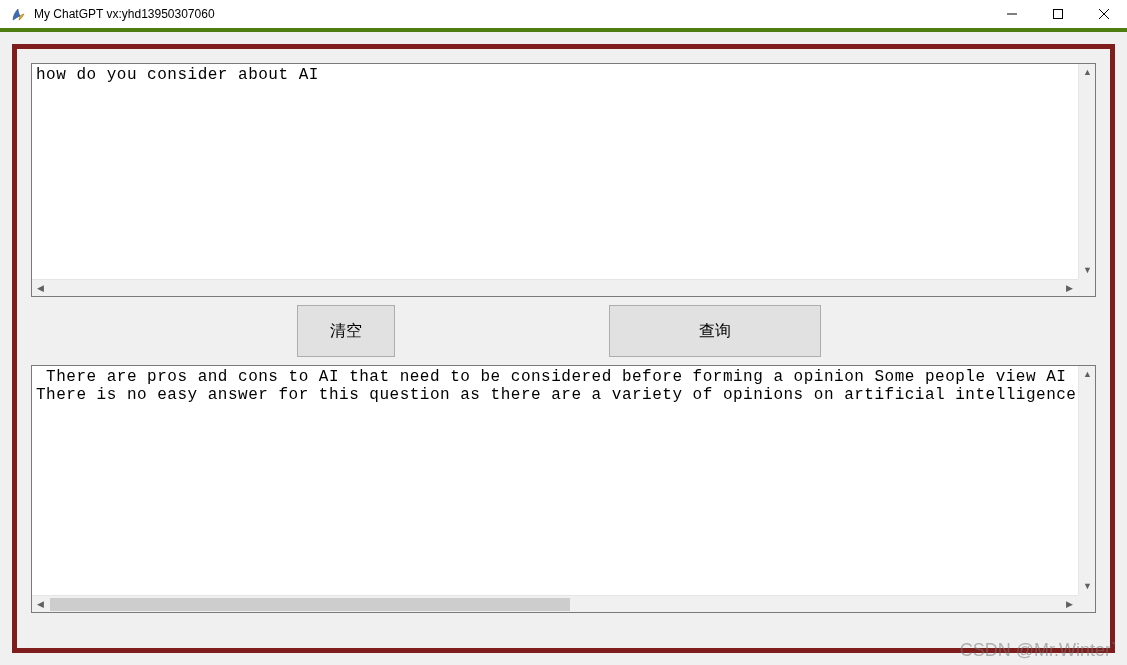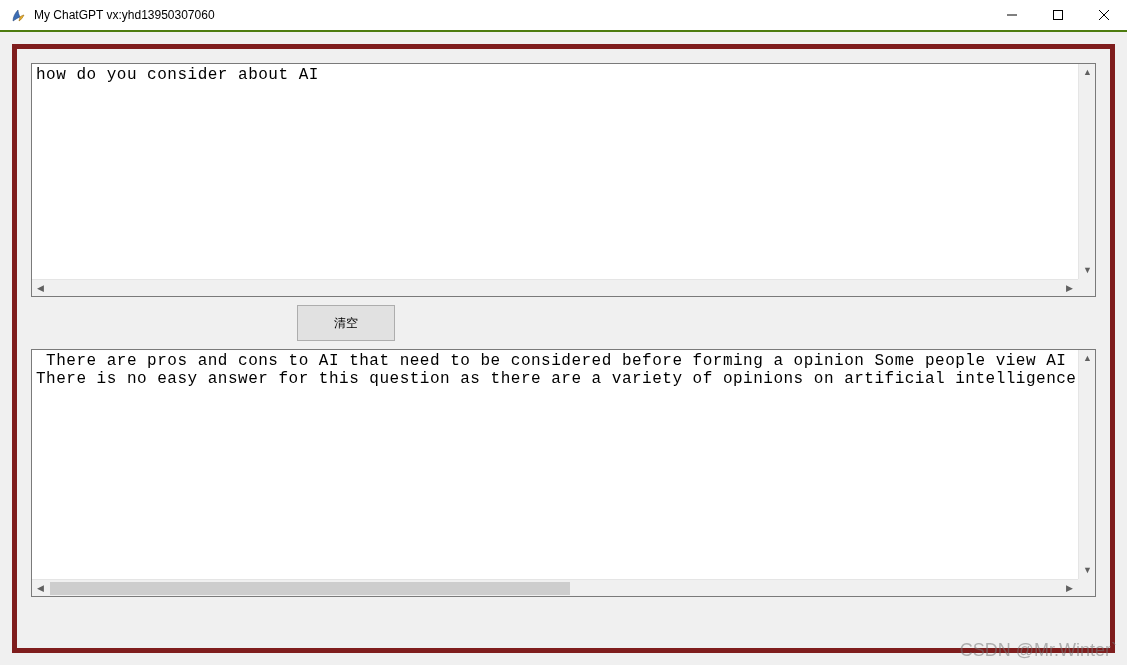--- a/index.html
+++ b/index.html
@@ -9,21 +9,21 @@
     background: #ffffff;
     width: 1127px;
     height: 665px;
     overflow: hidden;
   }
   .titlebar {
     height: 32px;
     background: #ffffff;
     display: flex;
     align-items: center;
-    border-bottom: 2px solid #4d7c0f;
+    border-bottom: 4px solid #4d7c0f;
   }
   .title-icon {
     width: 16px;
     height: 16px;
     margin-left: 10px;
     margin-right: 8px;
   }
   .title-text {
     font-size: 12px;
     color: #000;
@@ -130,25 +130,25 @@
     background: #cdcdcd;
   }
 
   .button-row {
     display: flex;
     margin: 8px 0;
     width: 1065px;
   }
   .spacer-l { width: 268px; }
   .tk-button {
-    height: 36px;
+    height: 52px;
     background: #e1e1e1;
     border: 1px solid #adadad;
     font-family: "Microsoft YaHei","SimSun",sans-serif;
-    font-size: 12px;
+    font-size: 16px;
     display: flex;
     align-items: center;
     justify-content: center;
     cursor: default;
   }
   .btn-clear { width: 98px; }
   .spacer-m { width: 214px; }
   .btn-query { width: 212px; }
 
   .watermark {
@@ -205,20 +205,21 @@
         <div class="scroll-arrow">◀</div>
         <div class="scroll-arrow">▶</div>
       </div>
       <div class="scroll-corner"></div>
     </div>
 
     <div class="button-row">
       <div class="spacer-l"></div>
       <div class="tk-button btn-clear">清空</div>
       <div class="spacer-m"></div>
+      <div class="tk-button btn-query">查询</div>
     </div>
 
     <div class="text-box-wrap output-wrap">
       <div class="text-content"> There are pros and cons to AI that need to be considered before forming a opinion Some people view AI
 There is no easy answer for this question as there are a variety of opinions on artificial intelligence</div>
       <div class="vscroll">
         <div class="scroll-arrow">▲</div>
         <div class="scroll-arrow">▼</div>
       </div>
       <div class="hscroll">

